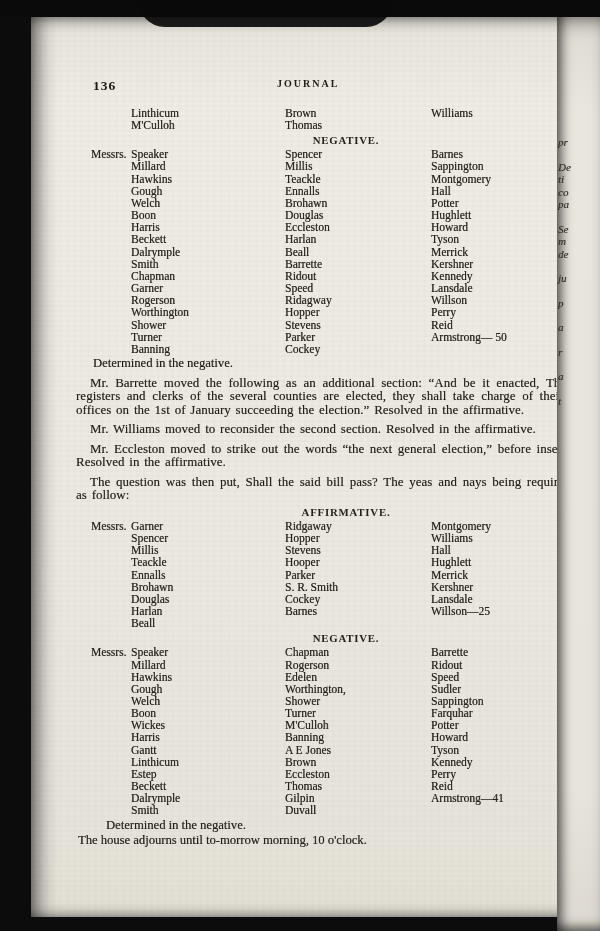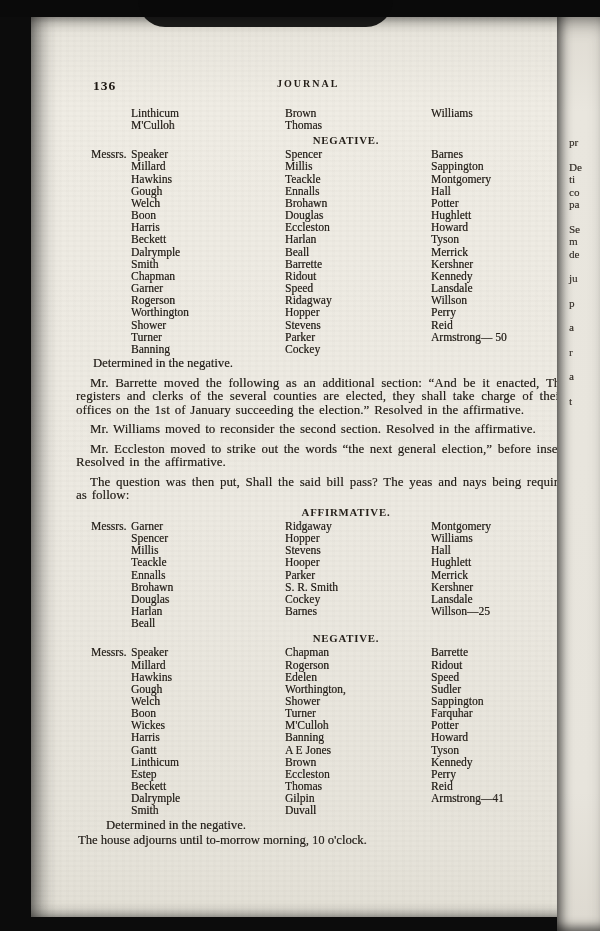--- a/index.html
+++ b/index.html
@@ -44,21 +44,21 @@
 
   .adjourn{margin:1px 0 0 47px;font-size:12.6px;line-height:14px;text-shadow:.3px 0 0 rgba(38,33,27,.5);}
 
   .next-page{position:absolute;left:557px;top:0;width:43px;height:931px;
     background:linear-gradient(180deg,#dcd8cf,#e9e6de 12%,#e7e4dc 85%,#ddd9d0);
     box-shadow:
       inset 10px 0 12px -6px rgba(0,0,0,.65),
       inset 0 30px 22px -14px rgba(0,0,0,.75),
       inset 0 -12px 10px -7px rgba(0,0,0,.5);
     padding-top:136px;box-sizing:border-box;color:#36302a;}
-  .frag{height:12.5px;line-height:12.5px;font-size:11px;padding-left:12px;text-shadow:.3px 0 0 rgba(54,48,42,.5);}
+  .frag{height:12.5px;line-height:12.5px;font-size:11px;padding-left:1px;text-shadow:.3px 0 0 rgba(54,48,42,.5);font-style:italic;}
   .frag-gap{height:12px;}
 
   .top-band{position:absolute;left:0;top:0;width:600px;height:17px;background:#0a0a0a;}
   .top-band::after{content:"";position:absolute;left:138px;top:0;width:255px;height:27px;background:#0a0a0a;border-radius:0 0 28px 28px;opacity:.92;}
 </style>
 </head>
 <body>
 
 <div class="scan">
 

